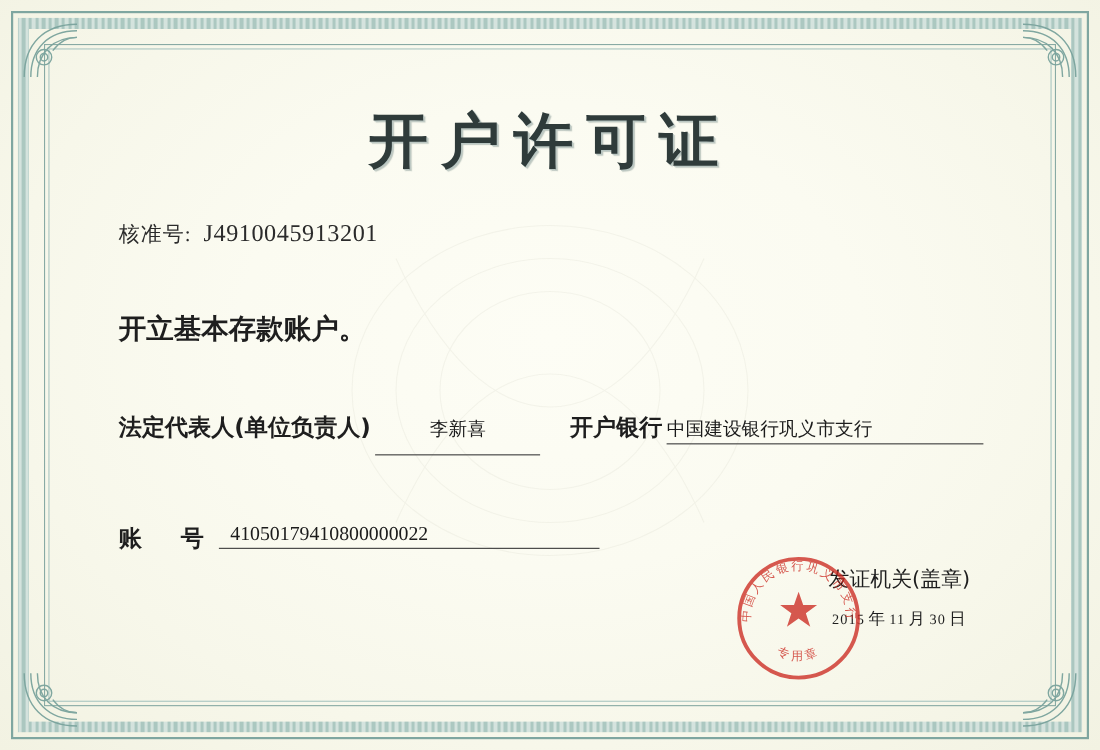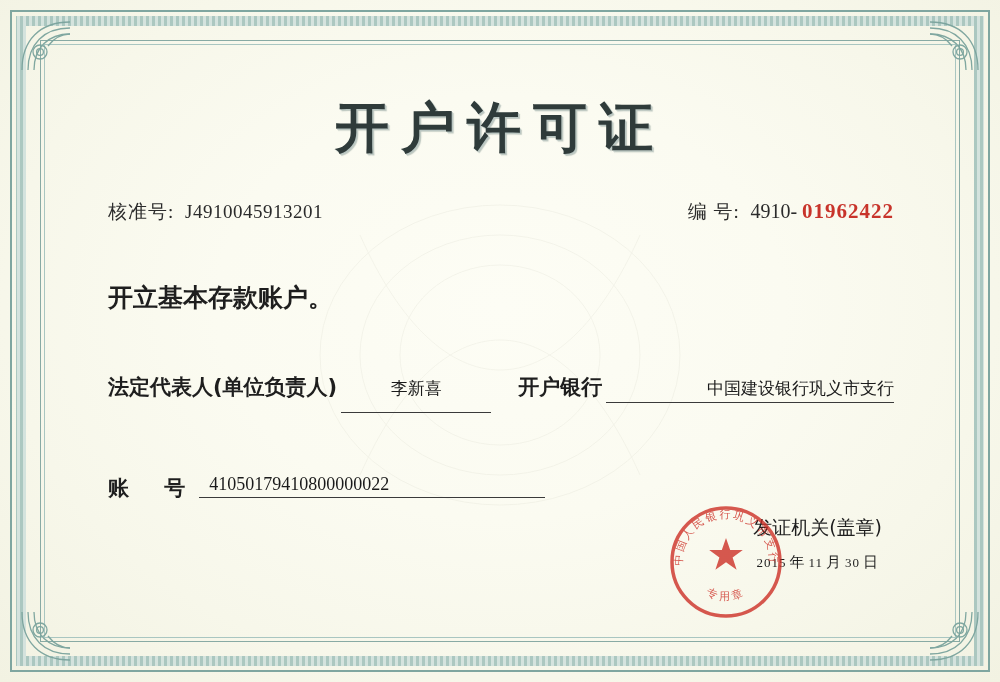--- a/index.html
+++ b/index.html
@@ -83,21 +83,21 @@
     margin-top:36px;
     text-shadow:1px 1px 0 #b9c6c2, 2px 2px 1px rgba(120,140,136,.45);
   }
   .row-codes{
     display:flex;justify-content:space-between;align-items:flex-end;
     margin-top:34px;
     padding:0 46px 0 48px;
     font-size:19px;color:#2b2b2b;
   }
   .approve-no .lbl{letter-spacing:1px;}
-  .approve-no .val{font-size:19px;margin-left:6px;letter-spacing:.5px;}
+  .approve-no .val{font-size:22px;margin-left:6px;letter-spacing:.5px;}
   .serial .lbl{letter-spacing:1px;}
   .serial .pfx{margin-left:6px;font-size:20px;}
   .serial .num{color:#c8342b;font-weight:bold;font-size:21px;letter-spacing:1px;}
 
   .para{
     margin-top:42px;
     padding:0 46px 0 48px;
     font-size:25px;
     color:#1e1e1e;
     font-family:"DejaVu Sans", sans-serif;
@@ -138,21 +138,21 @@
     text-align:center;
     font-family:"Liberation Serif", serif;
     font-weight:normal;font-size:17px;
     padding-bottom:12px;margin-left:4px;
     color:#1b1b1b;
   }
   .fill-md{
     display:inline-block;
     flex:1;
     border-bottom:1.3px solid #3a3a3a;
-    text-align:right;
+    text-align:left;
     font-family:"Liberation Serif", serif;
     font-weight:normal;font-size:17px;
     padding-bottom:2px;margin-left:4px;
     color:#1b1b1b;
   }
   .row-account{
     display:flex;align-items:flex-start;
     padding:0 46px 0 48px;
     margin-top:61px;
     font-size:21px;
@@ -265,25 +265,20 @@
   </div>
 
   <div class="content">
 
     <div class="title">开户许可证</div>
 
     <div class="row-codes">
       <div class="approve-no">
         <span class="lbl">核准号:</span>
         <span class="val">J4910045913201</span>
-      </div>
-      <div class="serial">
-        <span class="lbl">编 号:</span>
-        <span class="pfx">4910-</span>
-        <span class="num">01962422</span>
       </div>
     </div>
 
     <div class="para">
       <div class="line2">
         <span>开立基本存款账户。</span>
       </div>
     </div>
 
     <div class="row-fields">

